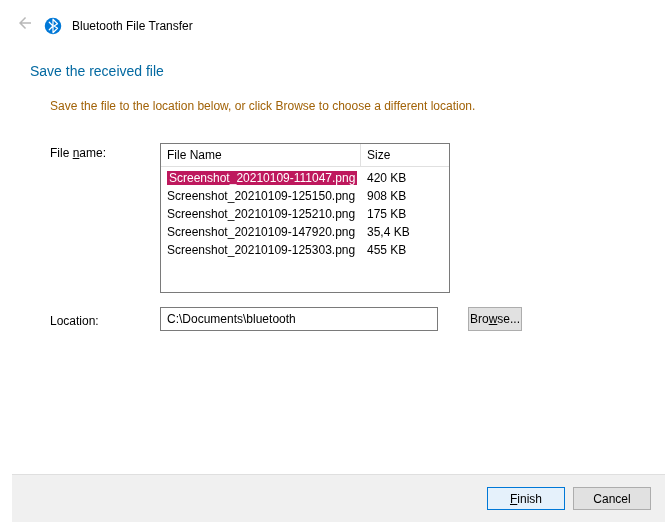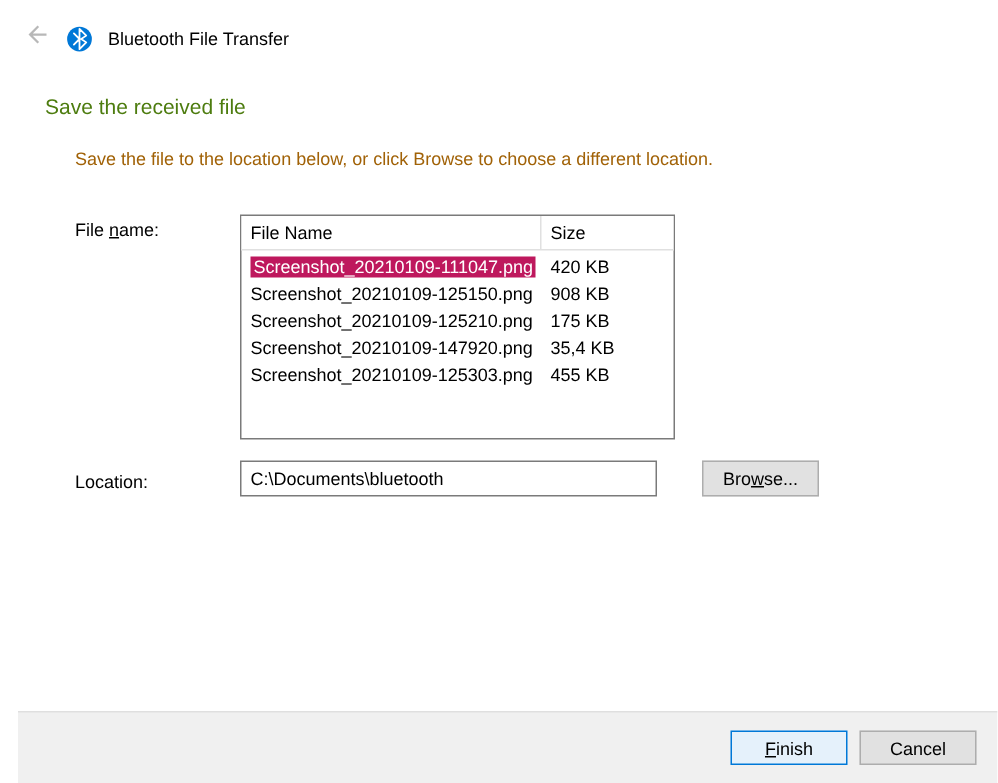--- a/index.html
+++ b/index.html
@@ -31,21 +31,21 @@
       justify-content: center;
     }
     .window-title {
       font-size: 12px;
       color: #000;
     }
     .content {
       padding: 18px 30px 0 30px;
     }
     .page-title {
-      color: #4d7c0f;
+      color: #0369a1;
       font-size: 14px;
       margin-bottom: 20px;
     }
     .instruction {
       font-size: 12px;
       color: #a16207;
       margin-left: 20px;
       margin-bottom: 30px;
     }
     .row {
@@ -111,21 +111,21 @@
     .location-input {
       border: 1px solid #7a7a7a;
       width: 278px;
       height: 24px;
       padding: 2px 6px;
       font-size: 12px;
       font-family: inherit;
     }
     .browse-btn {
       margin-left: 30px;
-      width: 78px;
+      width: 54px;
       height: 24px;
       font-size: 12px;
       font-family: inherit;
       background: #e1e1e1;
       border: 1px solid #adadad;
       cursor: pointer;
     }
     .footer {
       position: absolute;
       bottom: 0;

